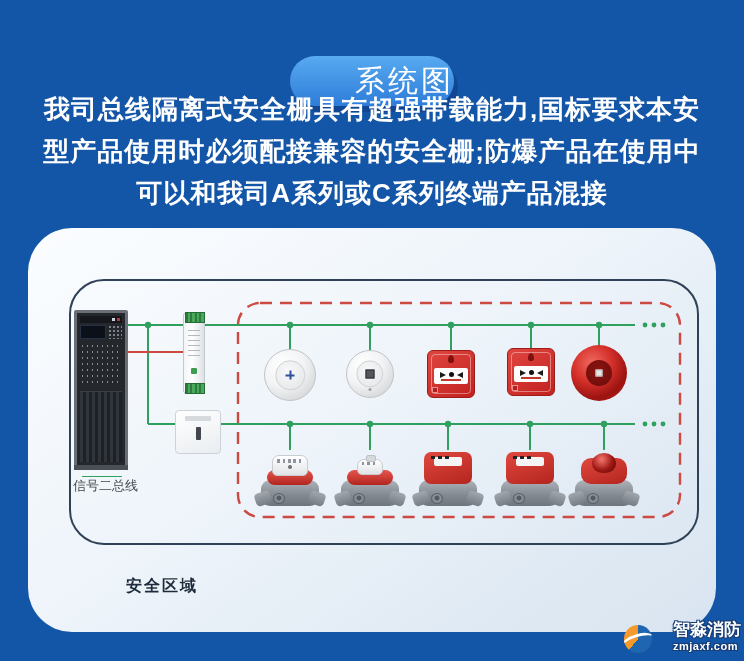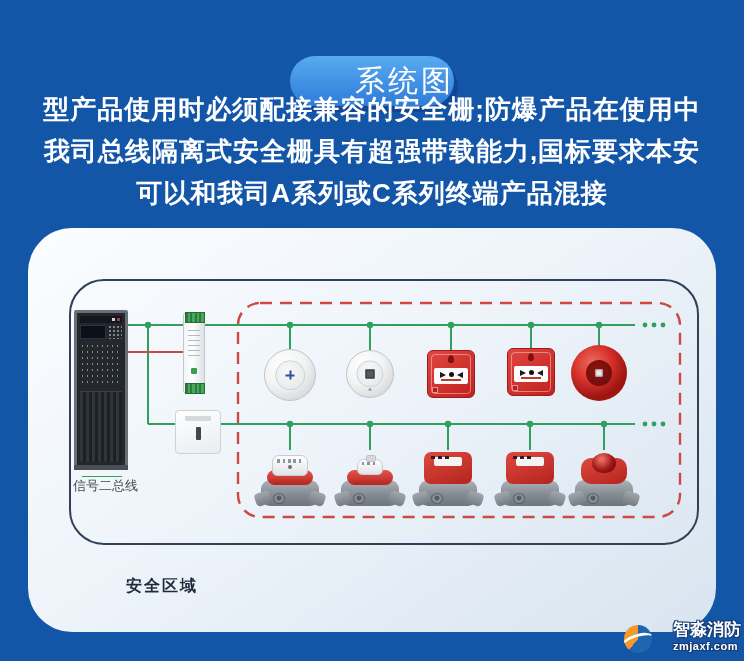--- a/index.html
+++ b/index.html
@@ -157,22 +157,22 @@
     text-shadow:-1px -1px 0 #173c74,1px -1px 0 #173c74,-1px 1px 0 #173c74,1px 1px 0 #173c74;}
 </style>
 </head>
 <body>
 
 <div class="title-badge">
   <span>系统图</span>
 </div>
 
 <div class="intro">
+  <div>我司总线隔离式安全栅具有超强带载能力,国标要求本安</div>
   <div>型产品使用时必须配接兼容的安全栅;防爆产品在使用中</div>
-  <div>我司总线隔离式安全栅具有超强带载能力,国标要求本安</div>
   <div>可以和我司A系列或C系列终端产品混接</div>
 </div>
 
 <div class="panel">
 
   <svg class="wiring" width="688" height="404" viewBox="0 0 688 404">
 
     <rect x="42" y="52" width="628" height="264" rx="34" fill="none" stroke="#2e4157" stroke-width="2"></rect>
 
     <rect x="210" y="75" width="442" height="214" rx="22" fill="none" stroke="#cd4a43" stroke-width="2.4" stroke-dasharray="12 8"></rect>

